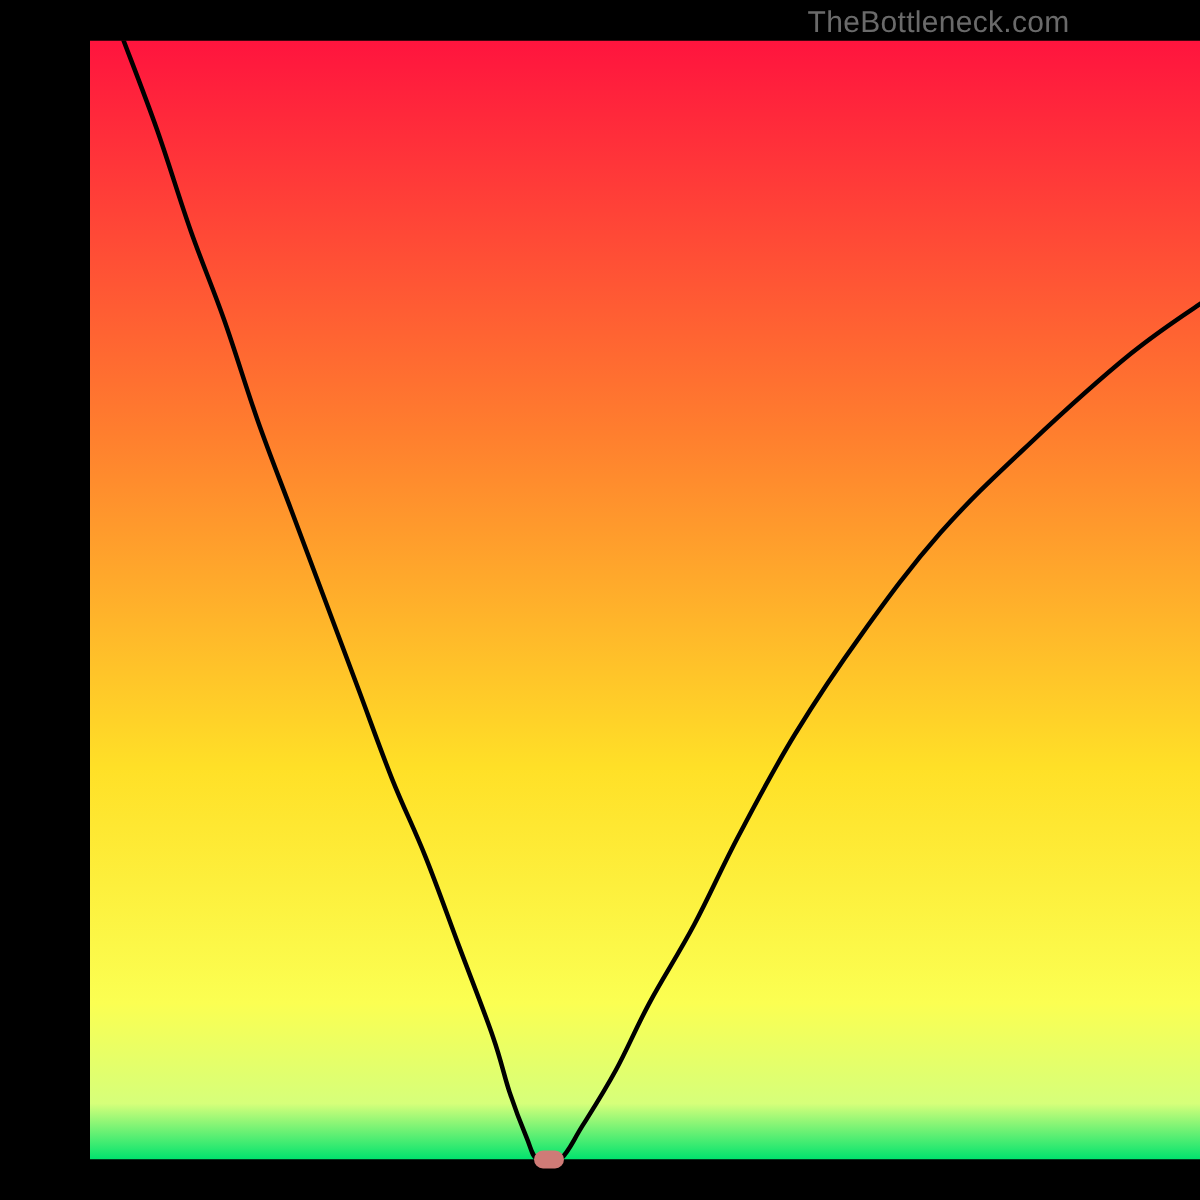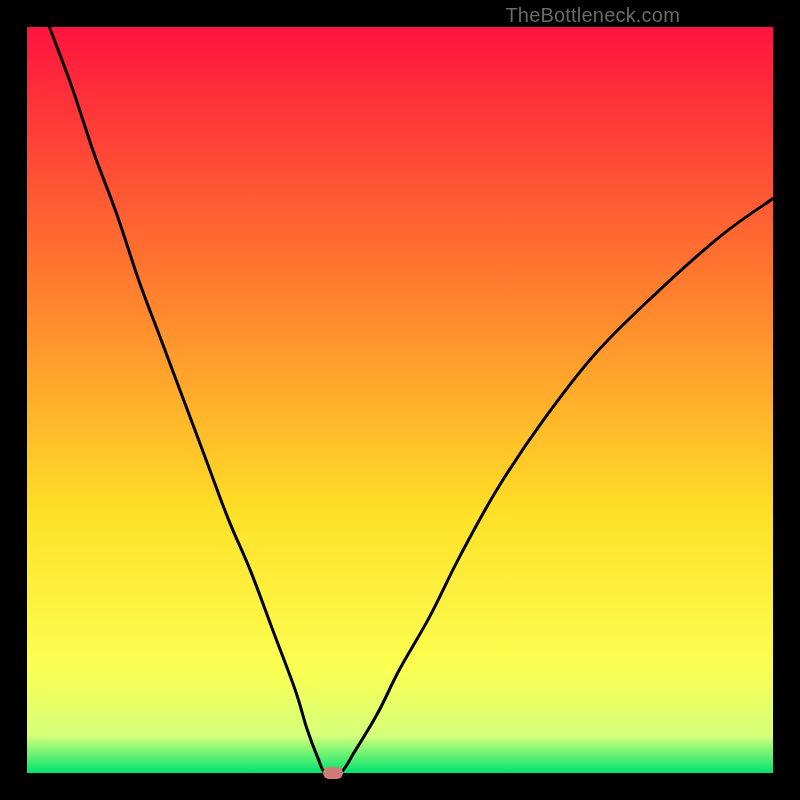--- a/index.html
+++ b/index.html
@@ -8,20 +8,21 @@
     width: 800px;
     height: 800px;
     background: #000;
     font-family: Arial, Helvetica, sans-serif;
   }
   .outer {
     width: 692px;
     height: 800px;
     background: #000;
     position: relative;
+    margin-left: 33px;
   }
   .watermark {
     position: absolute;
     top: 4px;
     right: 12px;
     color: #6a6a6a;
     font-size: 20px;
     font-weight: 500;
     letter-spacing: 0.2px;
     z-index: 10;

